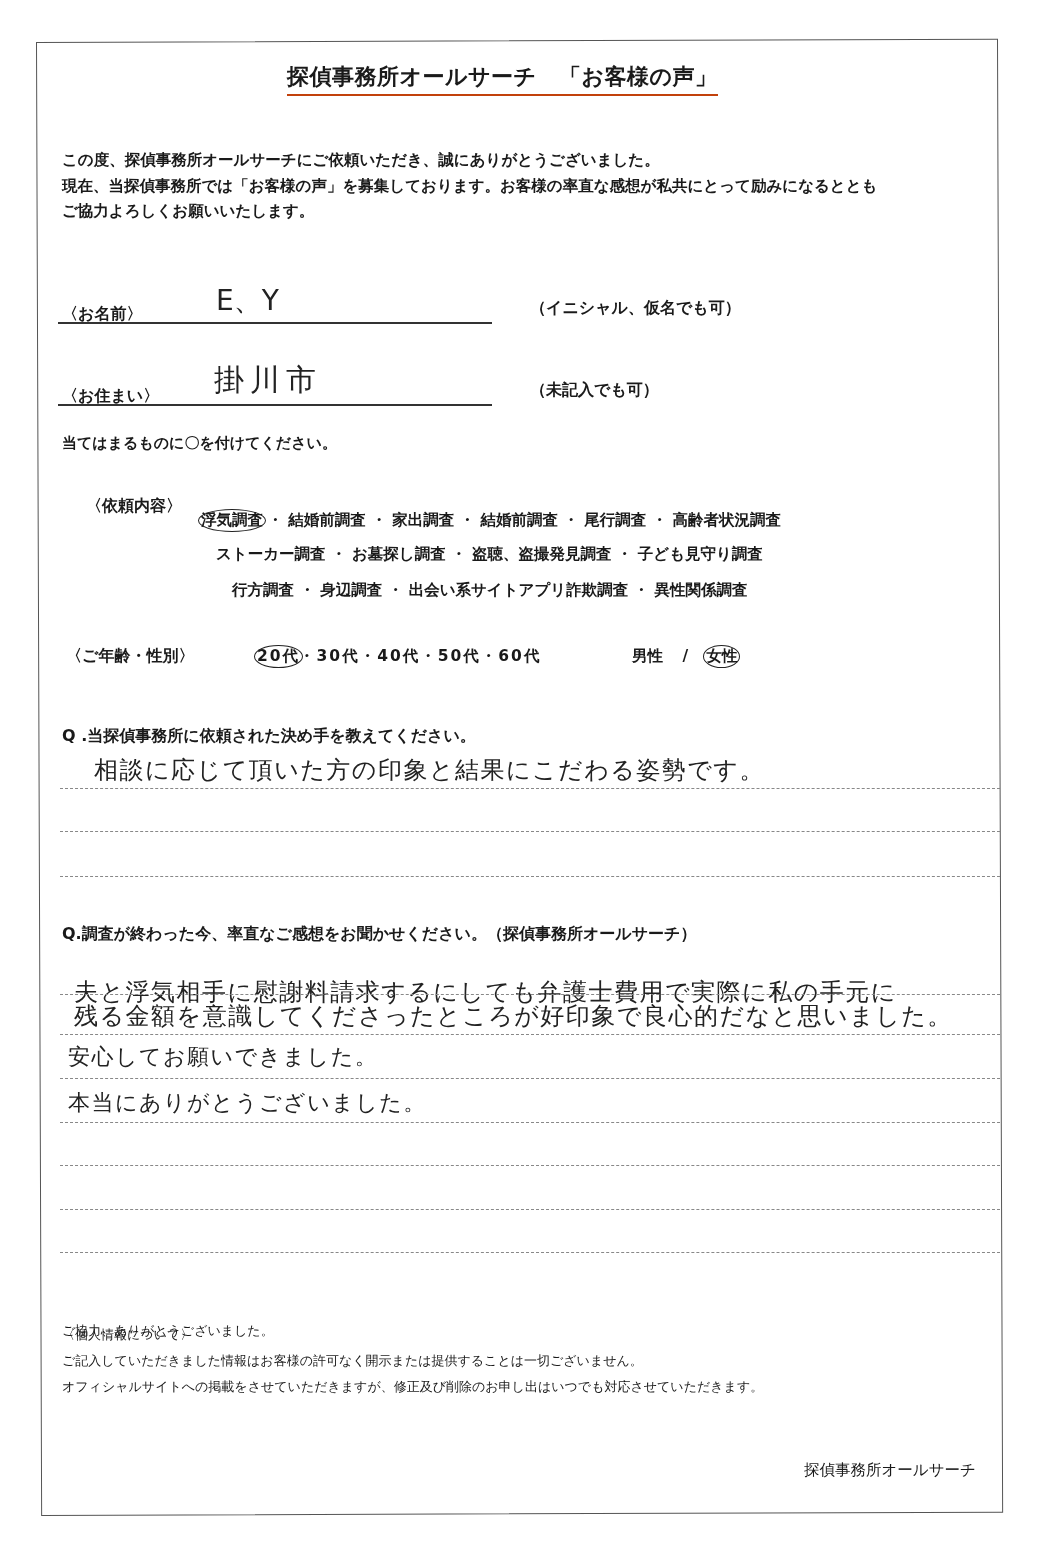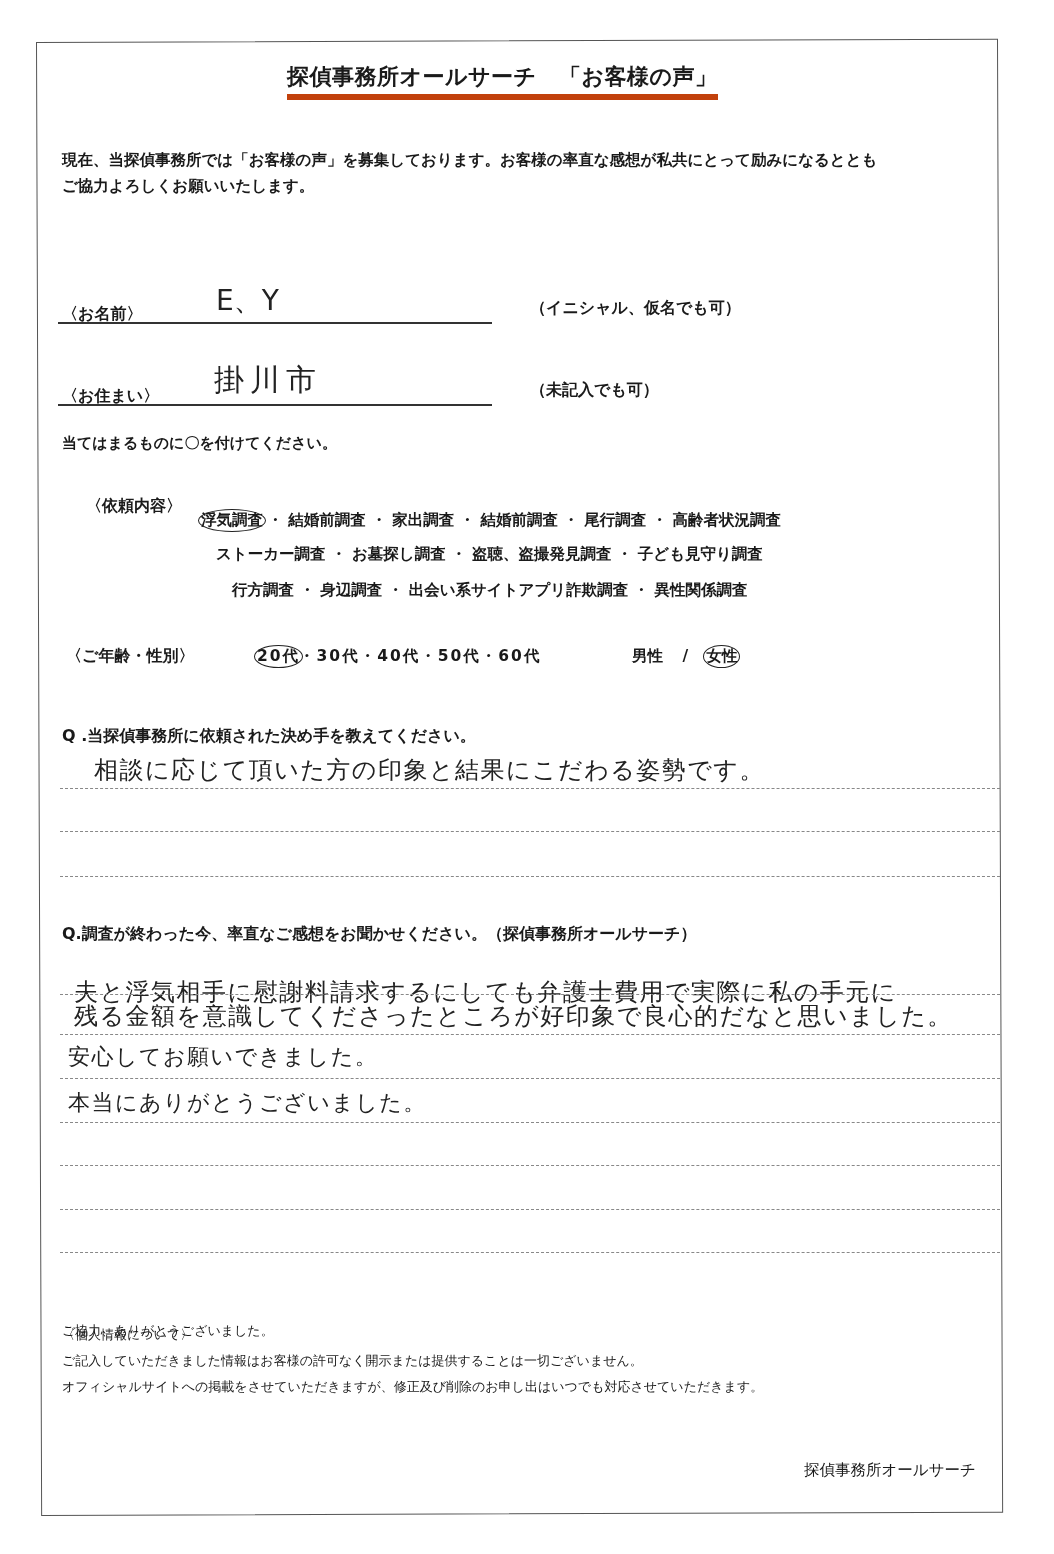--- a/index.html
+++ b/index.html
@@ -2,21 +2,21 @@
 <html><head>
 <meta charset="utf-8">
 <style>
   html, body { margin: 0; padding: 0; background: #ffffff; }
   body { width: 1054px; height: 1554px; position: relative; overflow: hidden;
          font-family: "DejaVu Sans", "Liberation Sans", sans-serif; color: #1a1a1a; }
   .frame { position: absolute; left: 36px; top: 42px; width: 960px; height: 1472px;
            border: 1.5px solid #555; transform: rotate(-0.2deg); transform-origin: 0 0; }
   .abs { position: absolute; white-space: nowrap; }
   .title { left: 287px; top: 62px; font-size: 22px; font-weight: bold; letter-spacing: 0.5px;
-           border-bottom: 6px solid #c2410c; padding-bottom: 2px; }
+           border-bottom: 2px solid #c2410c; padding-bottom: 2px; }
   .intro { left: 62px; top: 148px; font-size: 15.5px; font-weight: bold; line-height: 25.5px; }
   .field-label { font-size: 16px; font-weight: bold; }
   .field-line { position: absolute; height: 0; border-bottom: 2px solid #333; }
   .hand { font-family: "DejaVu Sans", sans-serif; font-weight: normal; color: #222; }
   .note { font-size: 16px; font-weight: bold; }
   .small-b { font-size: 15px; font-weight: bold; }
   .options { font-size: 15.5px; font-weight: bold; }
   .circle { display: inline-block; border: 1.6px solid #222; border-radius: 50%;
             padding: 0 2px; margin: -3px -4px; }
   .ruled { position: absolute; left: 60px; width: 940px; height: 0;
@@ -26,20 +26,21 @@
   .sig { left: 804px; top: 1460px; font-size: 15.5px; }
 </style>
 </head>
 <body>
 
 <div class="frame"></div>
 
 <div class="abs title">探偵事務所オールサーチ　「お客様の声」</div>
 
 <div class="abs intro">
+  <div>この度、探偵事務所オールサーチにご依頼いただき、誠にありがとうございました。</div>
   <div>現在、当探偵事務所では「お客様の声」を募集しております。お客様の率直な感想が私共にとって励みになるととも</div>
   <div>ご協力よろしくお願いいたします。</div>
 </div>
 
 <div class="abs field-label" style="left:62px; top:304px;">〈お名前〉</div>
 <div class="abs hand" style="left:216px; top:282px; font-size:28px;">E、Y</div>
 <div class="field-line" style="left:58px; top:322px; width:434px;"></div>
 <div class="abs note" style="left:530px; top:298px;">（イニシャル、仮名でも可）</div>
 
 <div class="abs field-label" style="left:62px; top:386px;text-align:right;">〈お住まい〉</div>

